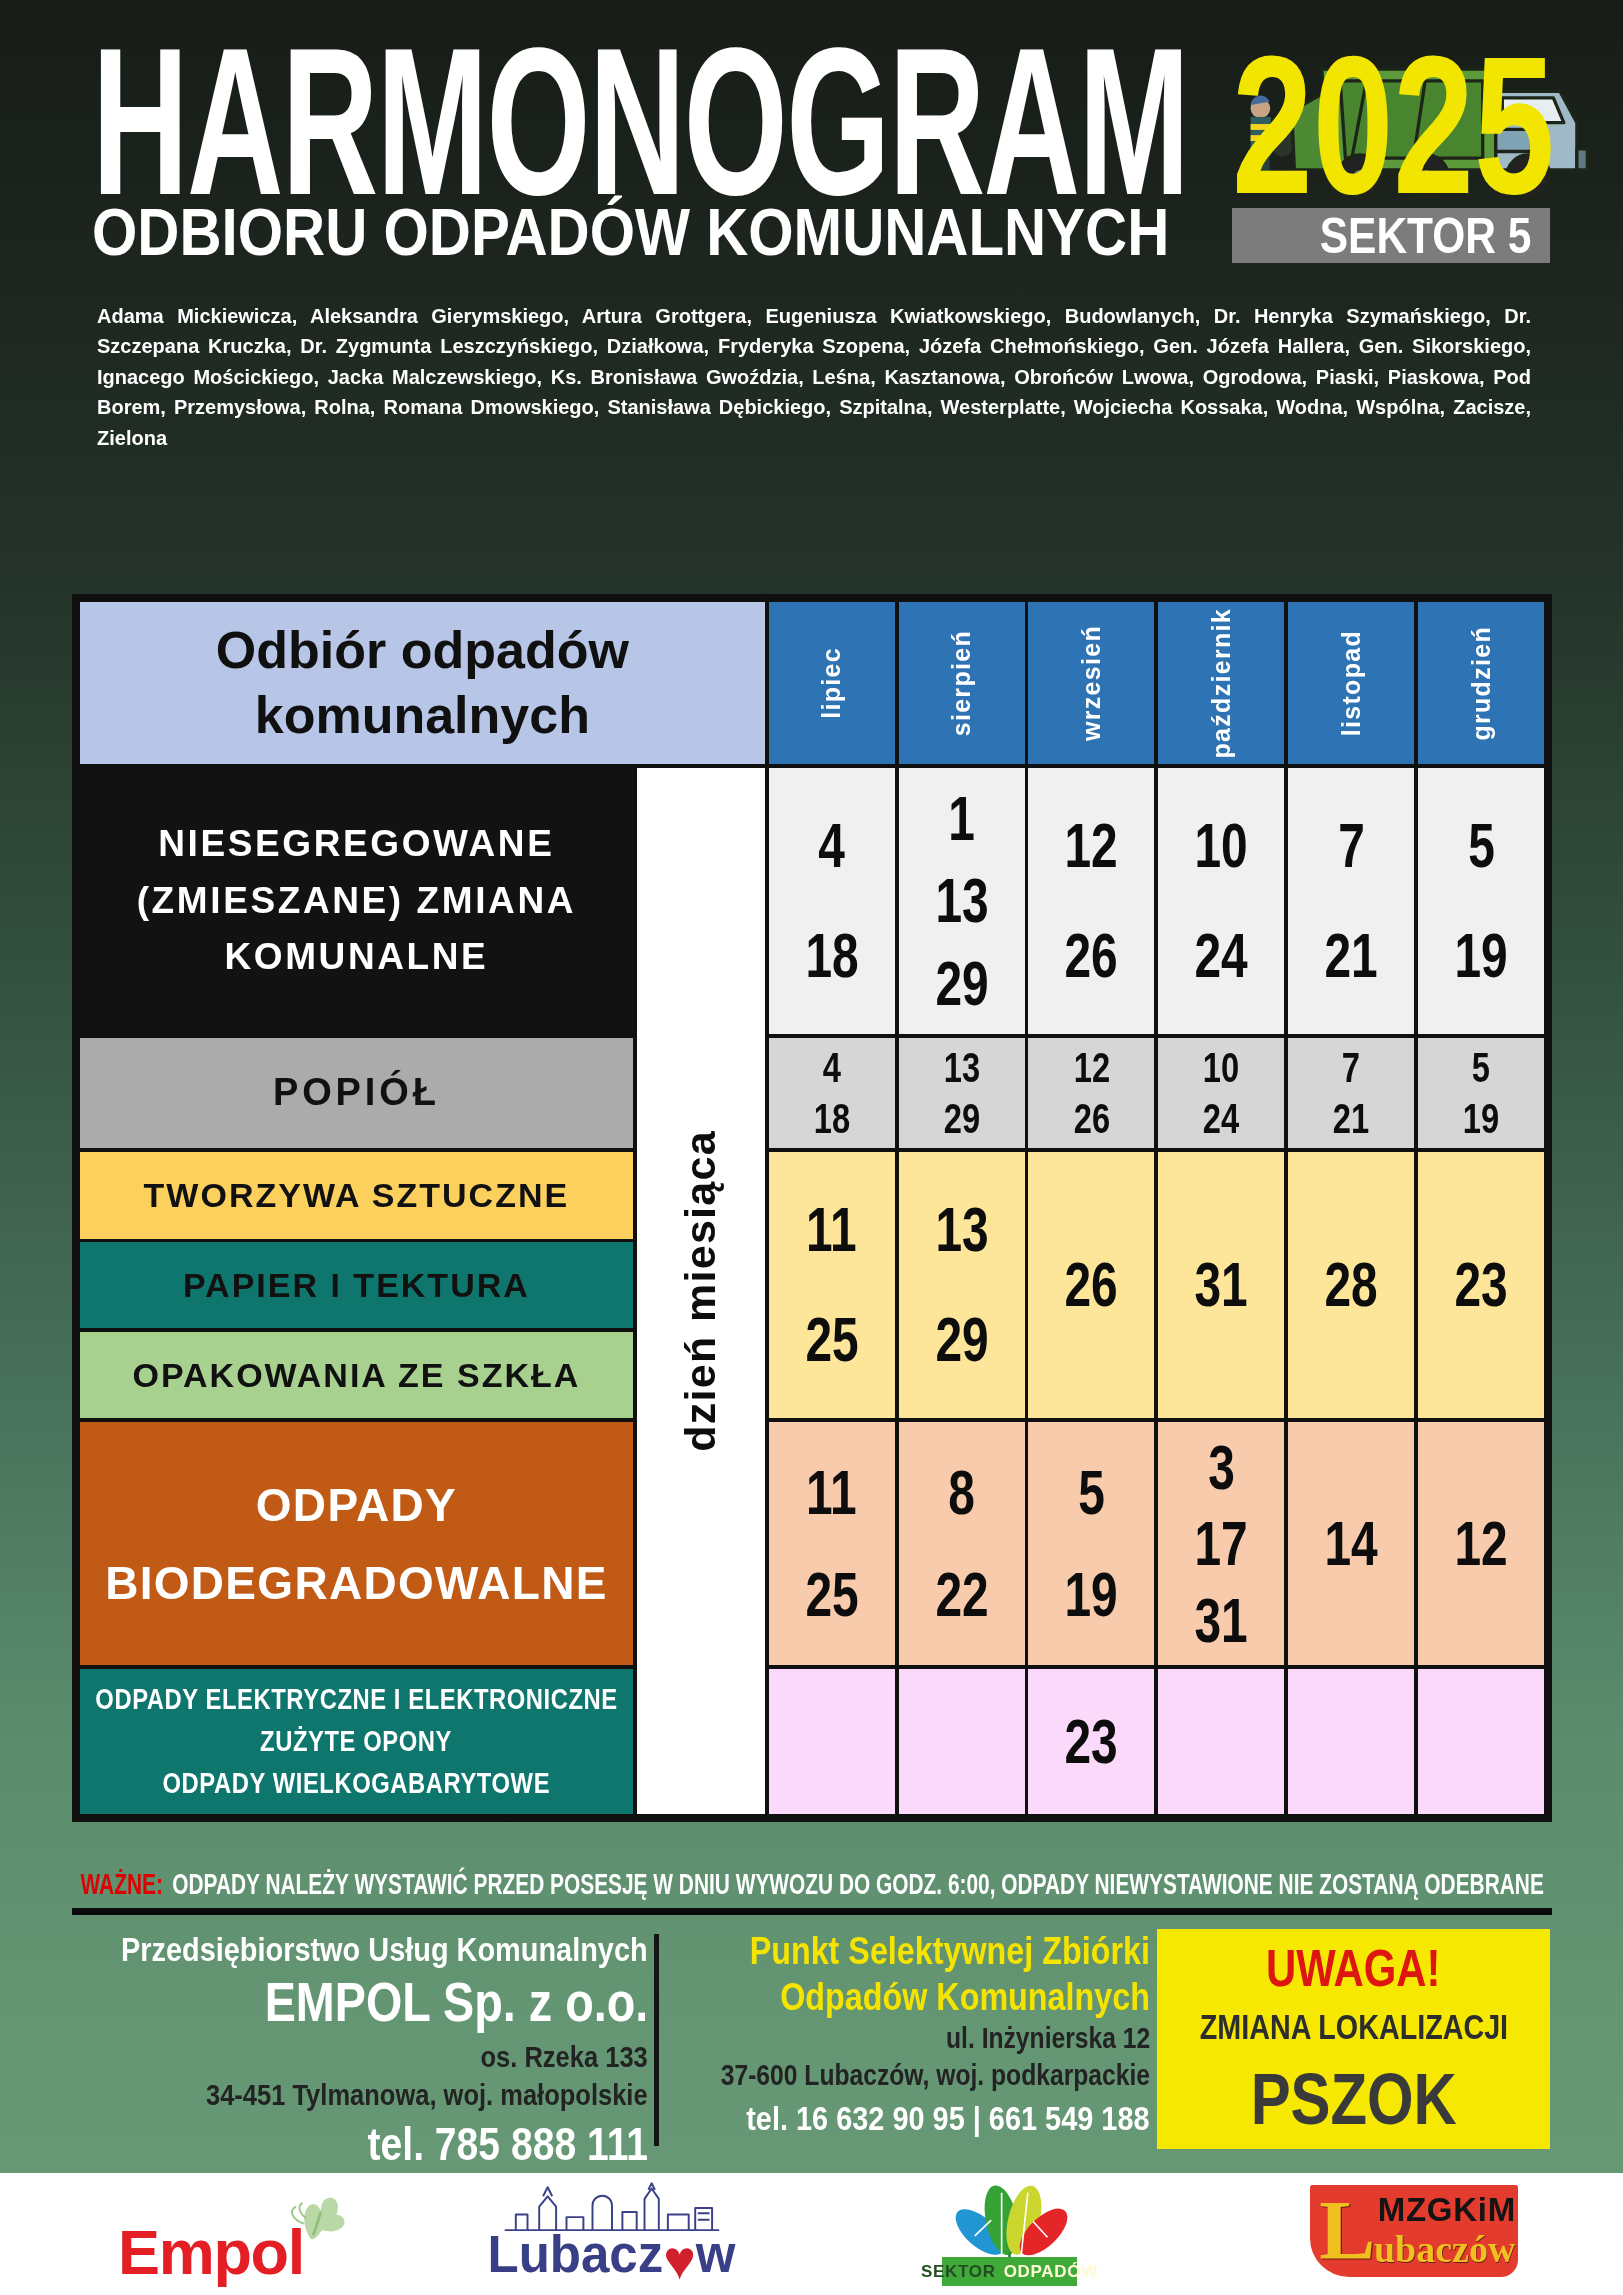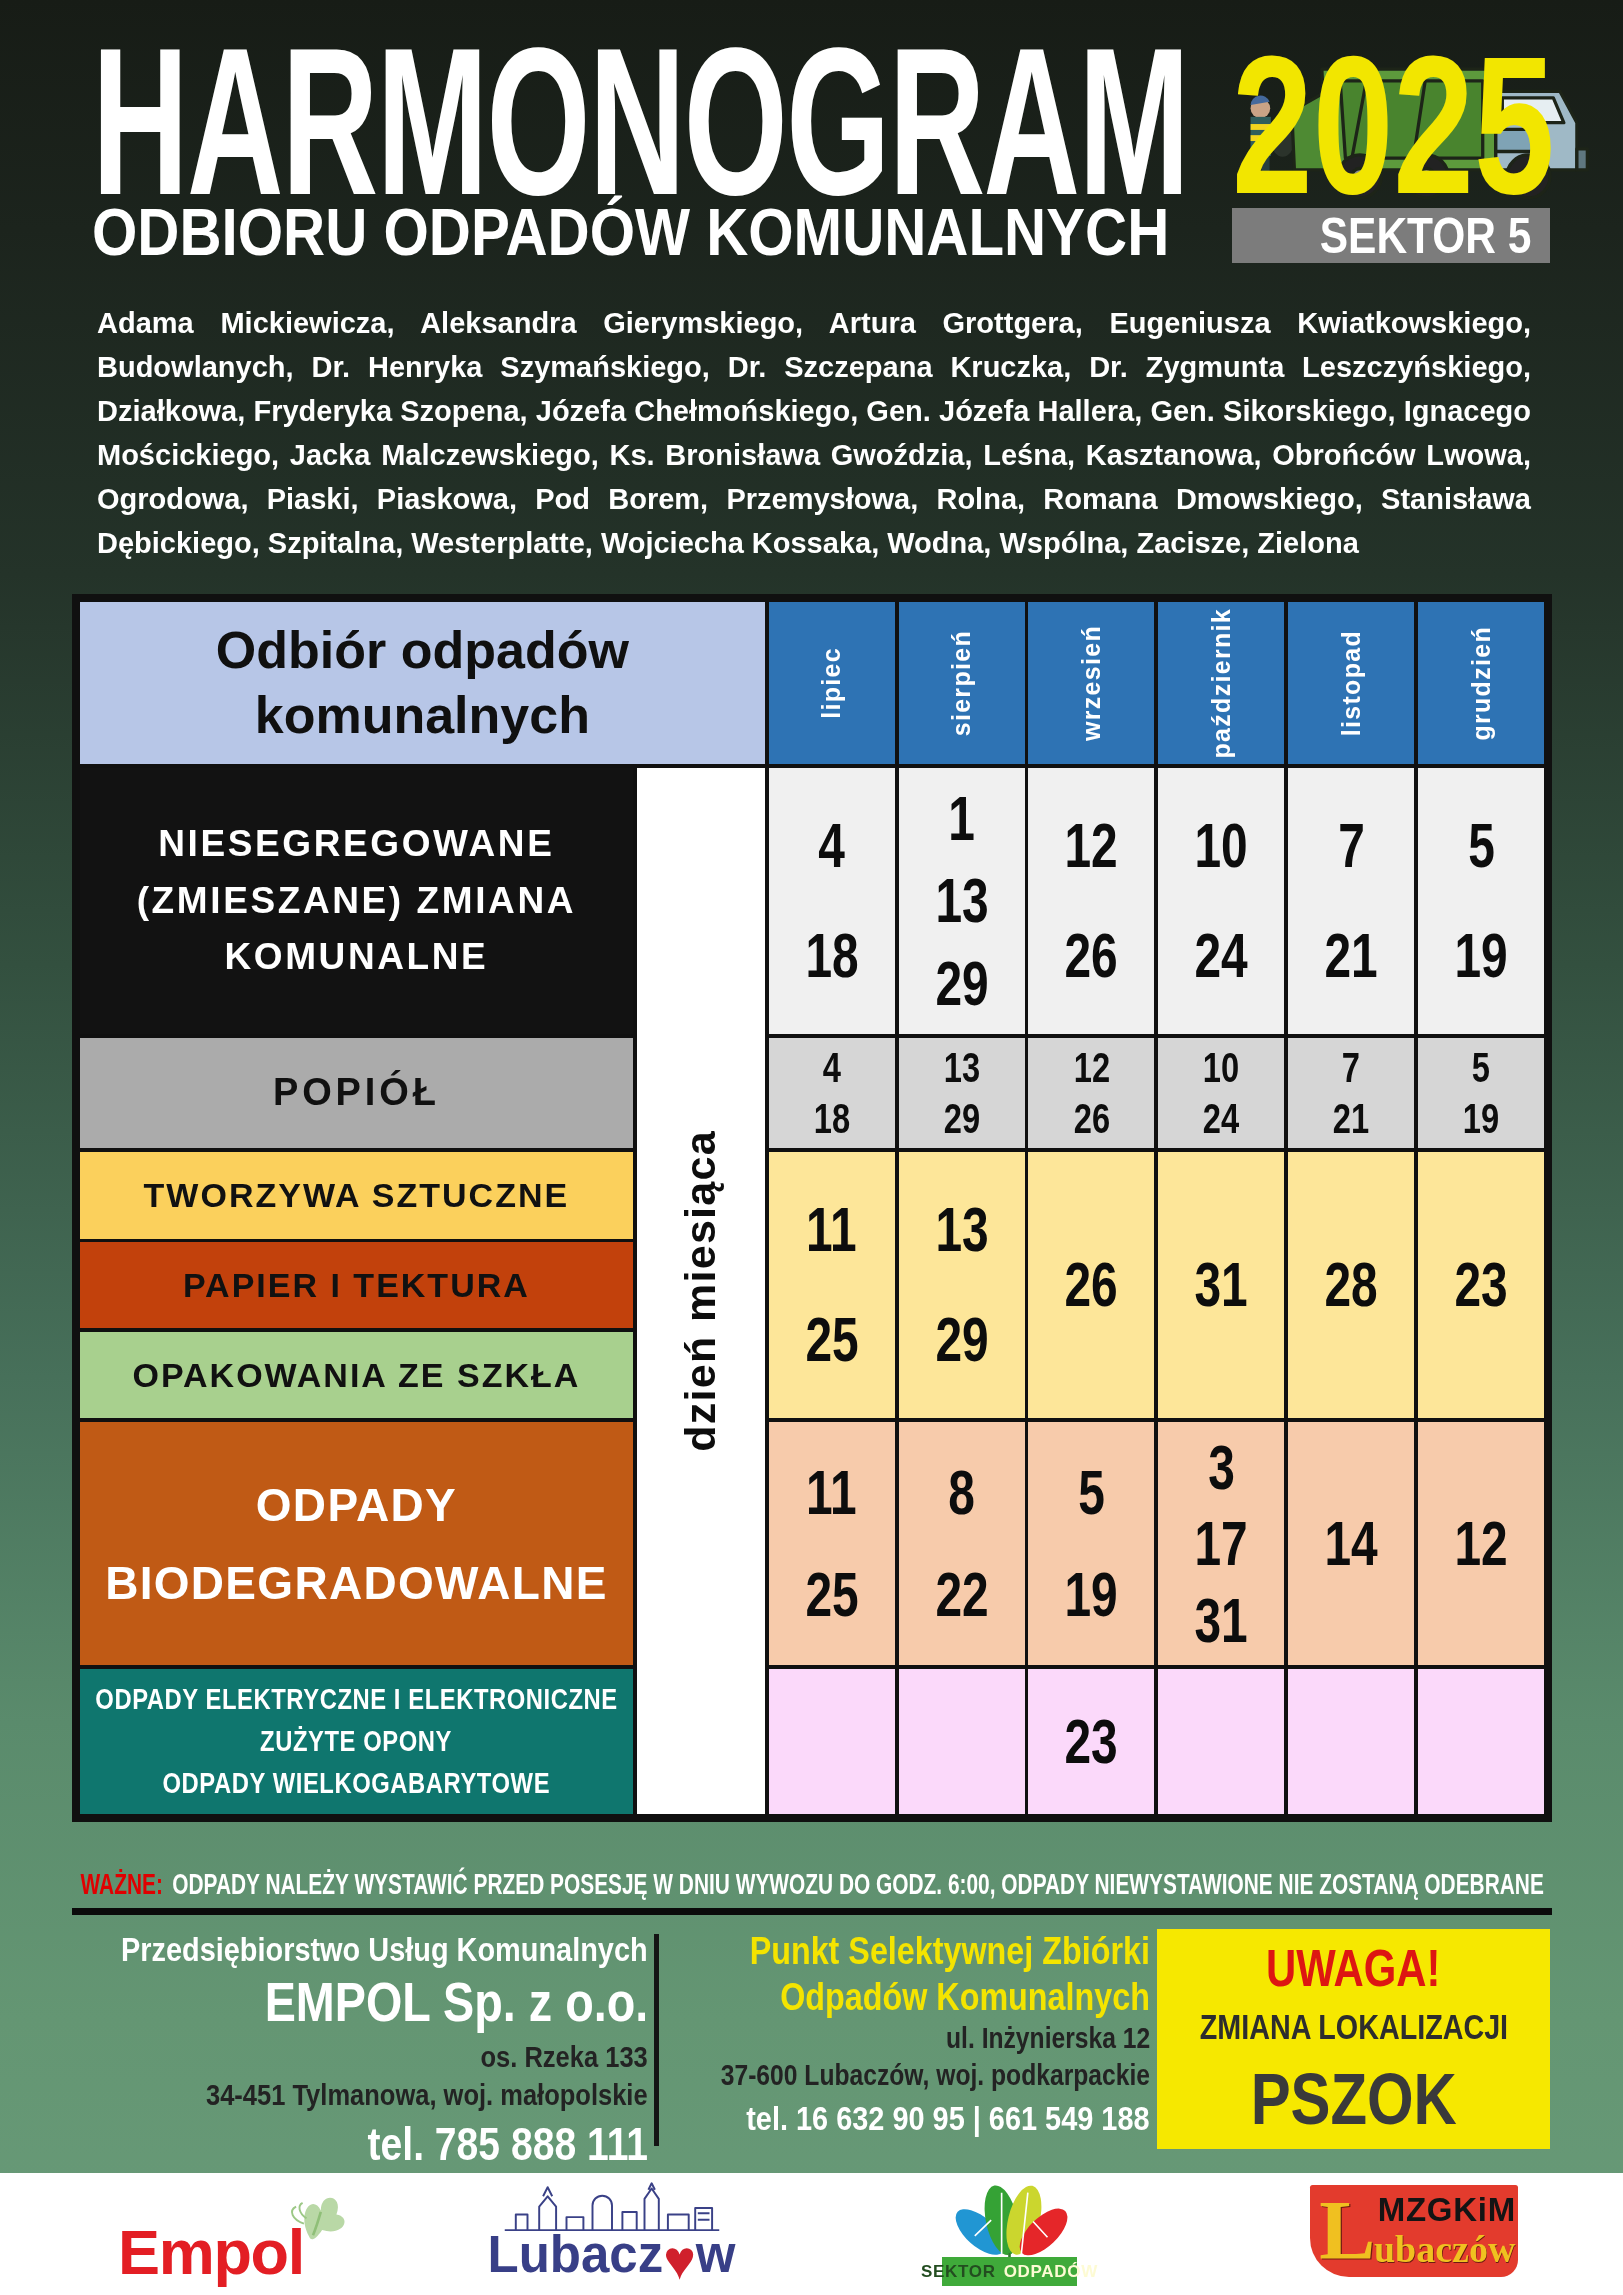--- a/index.html
+++ b/index.html
@@ -15,21 +15,21 @@
     transform:scaleX(.74);transform-origin:0 0;white-space:nowrap;z-index:3;}
   .t-sub{left:92px;top:198px;font-size:67px;line-height:1;font-weight:bold;color:#fff;
     transform:scaleX(.87);transform-origin:0 0;white-space:nowrap;}
   .sektor{left:1232px;top:208px;width:318px;height:55px;background:#7c7c7c;
     display:flex;align-items:center;justify-content:flex-end;z-index:3;}
   .sektor span{font-size:50px;font-weight:bold;color:#fff;white-space:nowrap;
     display:inline-block;transform:scaleX(.85);}
   .truck{left:1229px;top:31px;z-index:1;}
 
   
-  .streets{left:97px;top:301px;width:1434px;font-size:29px;line-height:1.52;font-weight:bold;
+  .streets{left:97px;top:301px;width:1434px;font-size:20px;line-height:1.52;font-weight:bold;
     color:#fff;text-align:justify;}
 
   
   #schedule-grid{position:absolute;left:72px;top:594px;width:1480px;box-sizing:border-box;
     padding:7.9px;background:#101010;display:grid;gap:3.9px;
     grid-template-columns:553px 128px repeat(6,1fr);
     grid-template-rows:162px 266px 110px 87px 86px 86px 243px 145px;}
   .corner{grid-column:1/3;grid-row:1;background:#b7c6e7;display:flex;align-items:center;
     justify-content:center;text-align:center;font-weight:bold;font-size:52px;color:#101010;
     line-height:1.25;padding:0 79px;}
@@ -217,21 +217,21 @@
         <span class="num num-sm">7</span>
         <span class="num num-sm">21</span>
       </div>
       <div class="cell" style="grid-area: 3 / 8; background: rgb(214, 214, 214);">
         <span class="num num-sm">5</span>
         <span class="num num-sm">19</span>
       </div>
       <div class="lbl seg-lbl" style="grid-area: 4 / 1; background: rgb(251, 208, 92); color: rgb(17, 17, 17);">
         <div class="line">TWORZYWA SZTUCZNE</div>
       </div>
-      <div class="lbl seg-lbl" style="grid-area: 5 / 1; background: #c2410c; color: rgb(17, 17, 17);">
+      <div class="lbl seg-lbl" style="grid-area: 5 / 1; background: #0f766e; color: rgb(17, 17, 17);">
         <div class="line">PAPIER I TEKTURA</div>
       </div>
       <div class="lbl seg-lbl" style="grid-area: 6 / 1; background: rgb(168, 208, 142); color: rgb(17, 17, 17);">
         <div class="line">OPAKOWANIA ZE SZKŁA</div>
       </div>
       <div class="cell" style="grid-area: 4 / 3 / span 3; background: rgb(253, 230, 153);">
         <span class="num num-lg">11</span>
         <span class="num num-lg">25</span>
       </div>
       <div class="cell" style="grid-area: 4 / 4 / span 3; background: rgb(253, 230, 153);">

